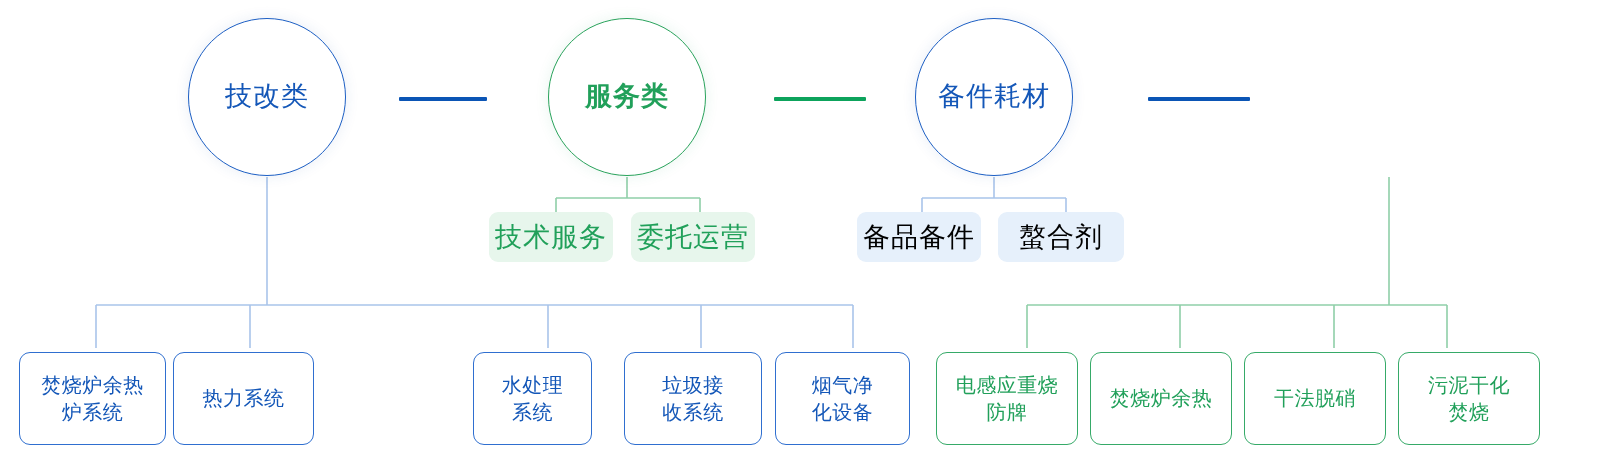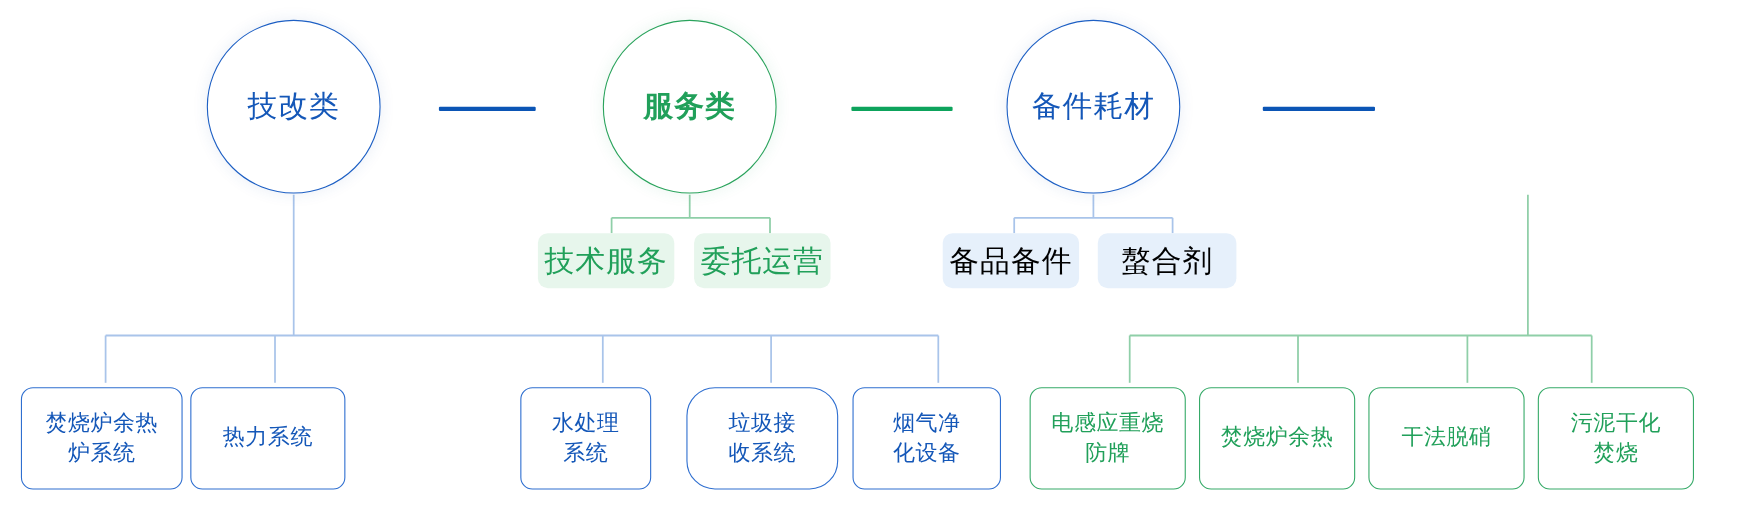--- a/index.html
+++ b/index.html
@@ -178,21 +178,21 @@
     </div>
   </div>
 
   <div class="leaf" style="left:473px; top:352px; width:119px;">
     <div>
       <b>水处理</b>
       <b>系统</b>
     </div>
   </div>
 
-  <div class="leaf" style="left:624px; top:352px; width:138px;border-radius:26px;">
+  <div class="leaf" style="left:624px; top:352px; width:138px;">
     <div>
       <b>垃圾接</b>
       <b>收系统</b>
     </div>
   </div>
 
   <div class="leaf" style="left:775px; top:352px; width:135px;">
     <div>
       <b>烟气净</b>
       <b>化设备</b>

